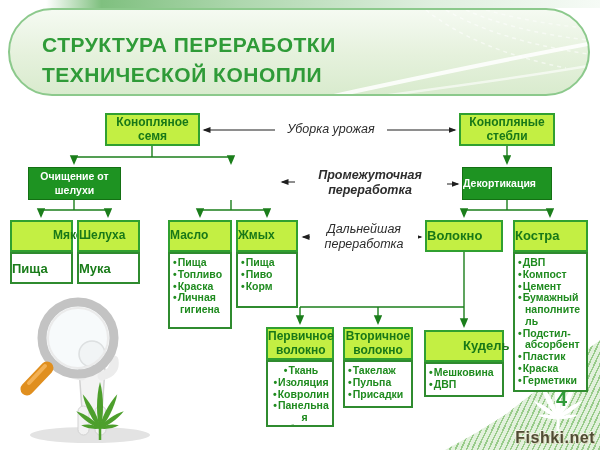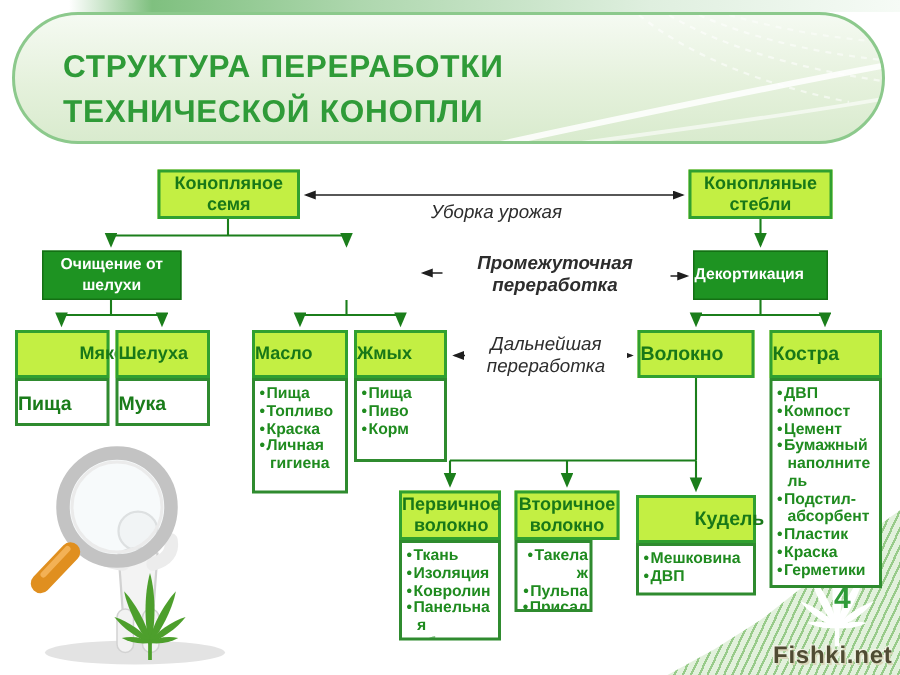--- a/index.html
+++ b/index.html
@@ -107,21 +107,21 @@
       <line x1="362" y1="237" x2="421" y2="237" marker-end="url(#ab)"></line>
     </g>
   </svg>
 
   <div class="box bright" style="left:105px;top:113px;width:95px;height:33px;">
       <span>Конопляное семя</span>
     </div>
   <div class="box bright" style="left:459px;top:113px;width:96px;height:33px;">
       <span>Конопляные стебли</span>
     </div>
-  <div class="flabel" style="left:275px;top:122px;width:112px;margin-top:12px;"><span>Уборка урожая</span></div>
+  <div class="flabel" style="left:275px;top:122px;width:112px;"><span>Уборка урожая</span></div>
 
   <div class="box dark" style="left:28px;top:167px;width:93px;height:33px;">
       <span>Очищение от шелухи</span>
     </div>
   <div class="flabel" style="left:313px;top:168px;width:114px;font-weight:bold;">
     <div>Промежуточная</div>
     <div>переработка</div>
   </div>
   <div class="box dark" style="left:462px;top:167px;width:90px;height:33px;">
       <span>Декортикация</span>
@@ -179,31 +179,31 @@
       <div class="pitem">Бумажный наполнитель</div>
       <div class="pitem">Подстил-абсорбент</div>
       <div class="pitem">Пластик</div>
       <div class="pitem">Краска</div>
       <div class="pitem">Герметики</div>
     </div>
 
   <div class="box bright" style="left:266px;top:327px;width:68px;height:33px;">
       <span>Первичное волокно</span>
     </div>
-  <div class="listbox" style="left:266px;top:360px;width:68px;height:67px;">
+  <div class="listbox" style="left:266px;top:360px;width:68px;height:67px;text-align:center;">
       <div class="pitem">Ткань</div>
       <div class="pitem">Изоляция</div>
       <div class="pitem">Ковролин</div>
       <div class="pitem">Панельная обшивка</div>
     </div>
 
   <div class="box bright" style="left:343px;top:327px;width:70px;height:33px;">
       <span>Вторичное волокно</span>
     </div>
-  <div class="listbox" style="left:343px;top:360px;width:52px;height:48px;text-align:right;">
+  <div class="listbox" style="left:343px;top:360px;width:70px;height:48px;">
       <div class="pitem">Такелаж</div>
       <div class="pitem">Пульпа</div>
       <div class="pitem">Присадки</div>
     </div>
 
   <div class="box bright" style="left:424px;top:330px;width:80px;height:32px;font-size:13px;padding-left:37px;">
       <span>Кудель</span>
     </div>
   <div class="listbox" style="left:424px;top:362px;width:80px;height:35px;">
       <div class="pitem">Мешковина</div>

